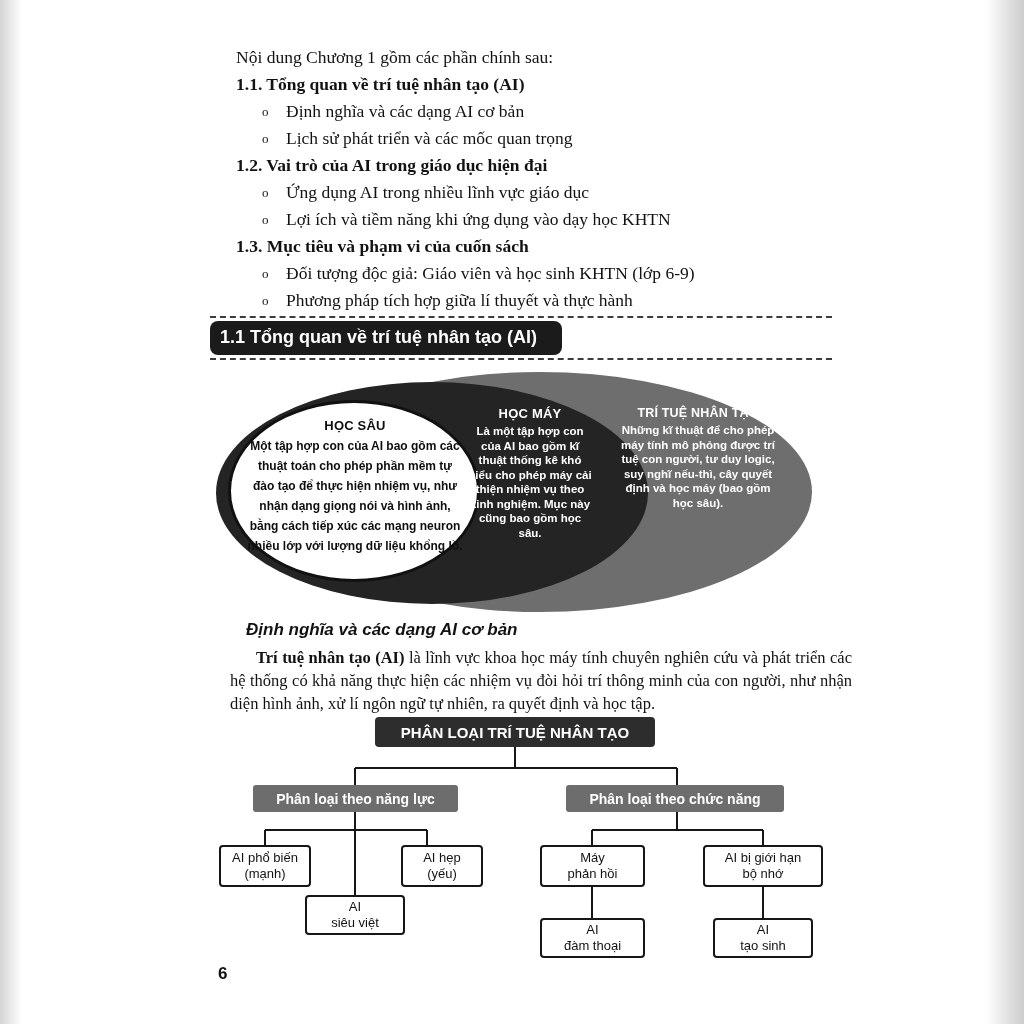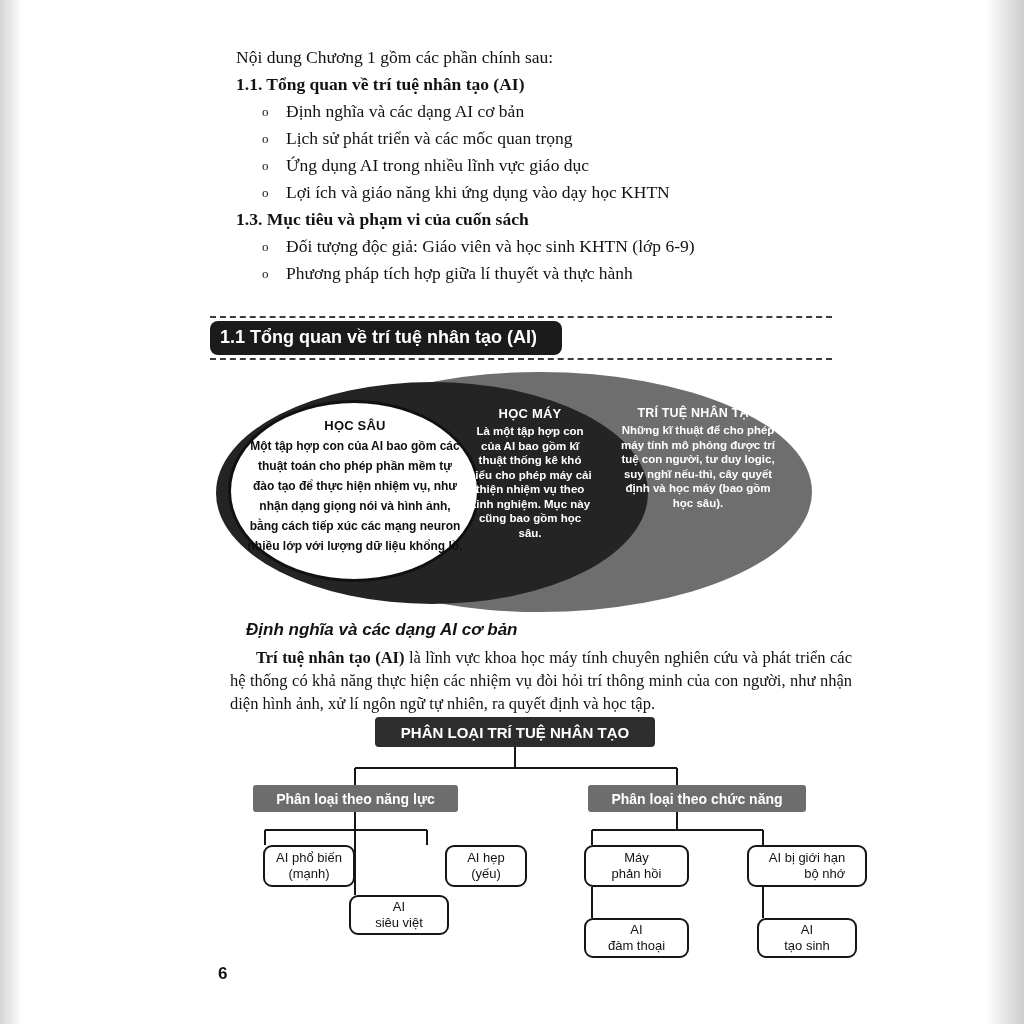--- a/index.html
+++ b/index.html
@@ -55,30 +55,30 @@
   .org{position:absolute;left:210px;top:715px;width:622px;height:250px;
     font-family:"Liberation Sans",sans-serif;}
   .org svg{position:absolute;left:0;top:0;}
   .org-root{position:absolute;left:165px;top:2px;width:280px;height:30px;
     background:#2d2d2d;color:#fff;font-weight:bold;font-size:15px;border-radius:4px;
     display:flex;align-items:center;justify-content:center;}
   .org-branch{position:absolute;height:27px;background:#6d6d6d;color:#fff;
     font-weight:bold;font-size:14px;border-radius:3px;
     display:flex;align-items:center;justify-content:center;}
   .branch-left{left:43px;top:70px;width:205px;}
-  .branch-right{left:378px;top:70px;width:218px;}
+  .branch-right{left:356px;top:70px;width:218px;}
   .org-node{position:absolute;background:#fff;border:2px solid #161616;
-    border-radius:9px;display:flex;align-items:center;justify-content:center;
+    border-radius:4px;display:flex;align-items:center;justify-content:center;
     text-align:center;font-size:13px;line-height:16px;white-space:pre-line;
-    box-sizing:border-box;margin-left:44px;}
+    box-sizing:border-box;}
   .n-strong{left:9px;top:130px;width:92px;height:42px;}
   .n-weak{left:191px;top:130px;width:82px;height:42px;}
   .n-super{left:95px;top:180px;width:100px;height:40px;}
   .n-reactive{left:330px;top:130px;width:105px;height:42px;}
-  .n-limited{left:493px;top:130px;width:120px;height:42px;text-align:right;}
+  .n-limited{left:493px;top:130px;width:120px;height:42px;}
   .n-conversational{left:330px;top:203px;width:105px;height:40px;}
   .n-generative{left:503px;top:203px;width:100px;height:40px;}
 
   .page-num{position:absolute;left:218px;top:964px;
     font-family:"Liberation Sans",sans-serif;font-weight:bold;font-size:17px;}
 </style>
 </head>
 <body>
 
 <div class="edge-left"></div>
@@ -88,27 +88,28 @@
   <div class="toc-line">Nội dung Chương 1 gồm các phần chính sau:</div>
   <div class="toc-line toc-section">1.1. Tổng quan về trí tuệ nhân tạo (AI)</div>
   <div class="toc-line toc-bullet">
     <span class="marker">o</span>
     <span>Định nghĩa và các dạng AI cơ bản</span>
   </div>
   <div class="toc-line toc-bullet">
     <span class="marker">o</span>
     <span>Lịch sử phát triển và các mốc quan trọng</span>
   </div>
+  <div class="toc-line toc-section">1.2. Vai trò của AI trong giáo dục hiện đại</div>
   <div class="toc-line toc-bullet">
     <span class="marker">o</span>
     <span>Ứng dụng AI trong nhiều lĩnh vực giáo dục</span>
   </div>
   <div class="toc-line toc-bullet">
     <span class="marker">o</span>
-    <span>Lợi ích và giáo năng khi ứng dụng vào dạy học KHTN</span>
+    <span>Lợi ích và tiềm năng khi ứng dụng vào dạy học KHTN</span>
   </div>
   <div class="toc-line toc-section">1.3. Mục tiêu và phạm vi của cuốn sách</div>
   <div class="toc-line toc-bullet">
     <span class="marker">o</span>
     <span>Đối tượng độc giả: Giáo viên và học sinh KHTN (lớp 6-9)</span>
   </div>
   <div class="toc-line toc-bullet">
     <span class="marker">o</span>
     <span>Phương pháp tích hợp giữa lí thuyết và thực hành</span>
   </div>

